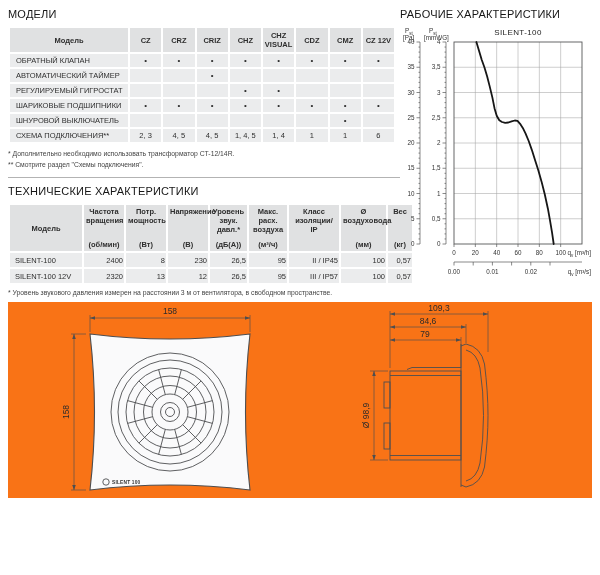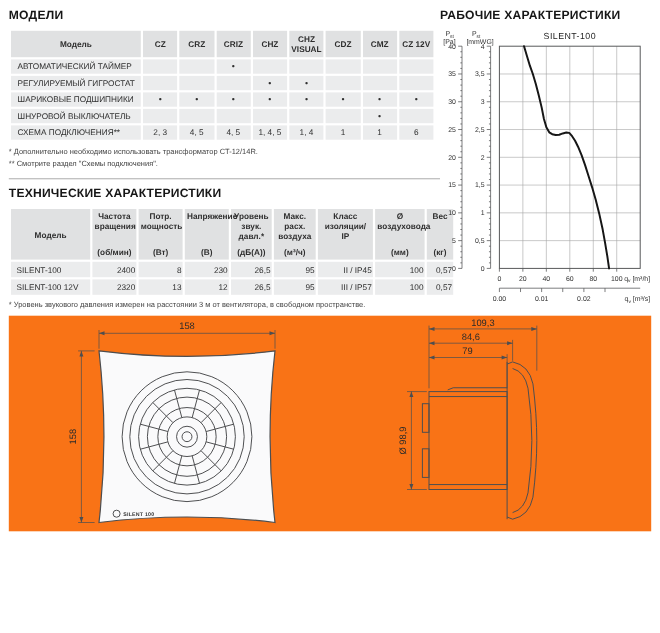--- a/index.html
+++ b/index.html
@@ -1,19 +1,19 @@
 <!DOCTYPE html>
 <html><head>
 <meta charset="utf-8">
 <style>
   html,body{margin:0;padding:0;background:#fff;}
   *{box-sizing:border-box;}
   .page{width:600px;height:575px;padding:6px 8px 0 8px;overflow:hidden;
         font-family:"Liberation Sans",sans-serif;color:#2e2e2e;background:#fff;}
-  h2{font-size:11px;font-weight:bold;color:#161616;letter-spacing:.2px;margin:2px 0 6px 0;}
+  h2{font-size:11px;font-weight:normal;color:#161616;letter-spacing:.2px;margin:2px 0 6px 0;}
   .cols{display:flex;}
   .left{width:392px;flex:none;}
   .right{width:192px;flex:none;margin-left:auto;}
 
   
   table{border-collapse:separate;border-spacing:2px;}
   .m-table{width:388px;table-layout:fixed;font-size:7.5px;}
   .m-table th{background:#e0e1e2;font-weight:bold;text-align:center;padding:3px 1px;vertical-align:middle;}
   .m-table th.lbl{width:118px;}
   .m-table td{background:#ebeced;text-align:center;padding:2px 1px;height:11px;}
@@ -68,20 +68,31 @@
               <th>CRZ</th>
               <th>CRIZ</th>
               <th>CHZ</th>
               <th>CHZ VISUAL</th>
               <th>CDZ</th>
               <th>CMZ</th>
               <th>CZ 12V</th>
             </tr>
           </thead>
         <tbody id="m-body">
+            <tr>
+              <td class="lbl">ОБРАТНЫЙ КЛАПАН</td>
+              <td class="dot">•</td>
+              <td class="dot">•</td>
+              <td class="dot">•</td>
+              <td class="dot">•</td>
+              <td class="dot">•</td>
+              <td class="dot">•</td>
+              <td class="dot">•</td>
+              <td class="dot">•</td>
+            </tr>
             <tr>
               <td class="lbl">АВТОМАТИЧЕСКИЙ ТАЙМЕР</td>
               <td class="val"></td>
               <td class="val"></td>
               <td class="dot">•</td>
               <td class="val"></td>
               <td class="val"></td>
               <td class="val"></td>
               <td class="val"></td>
               <td class="val"></td>

